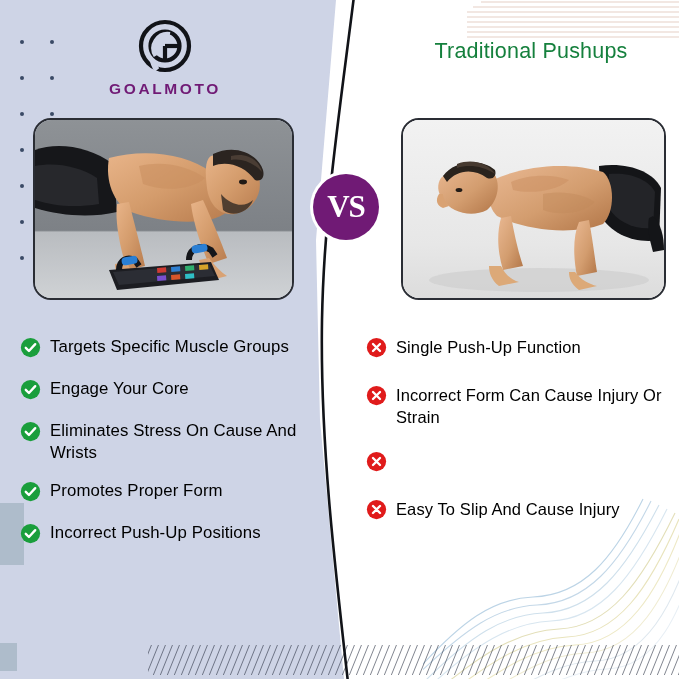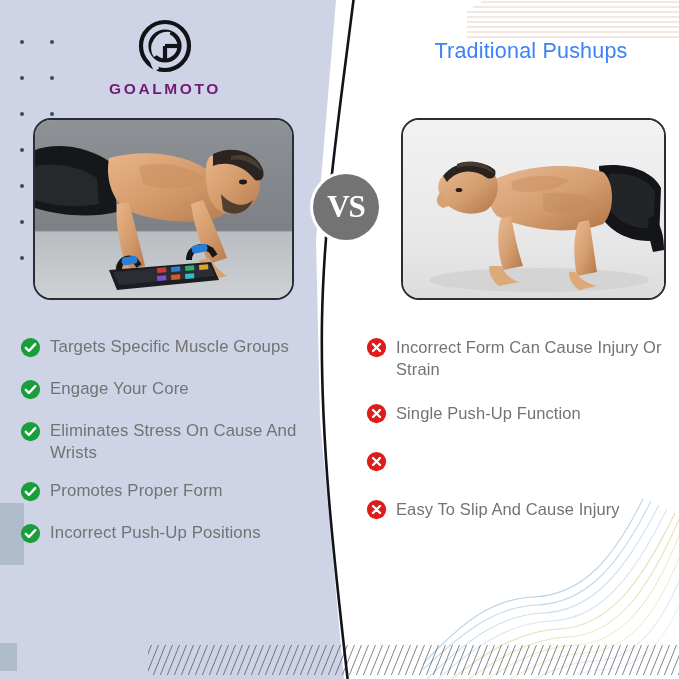--- a/index.html
+++ b/index.html
@@ -43,53 +43,53 @@
   .logo-mark{display:block;margin:0 auto;}
   .logo-word{
     margin-top:6px;font-size:15.5px;font-weight:700;letter-spacing:2.6px;
     color:#701a75;font-family:"Liberation Sans", sans-serif;
   }
 
   
   .right-title{
     position:absolute;left:400px;top:38px;width:262px;
     text-align:center;font-size:21.5px;line-height:27px;
-    color:#3b82f6;font-weight:400;letter-spacing:.2px;
+    color:#15803d;font-weight:400;letter-spacing:.2px;
   }
 
   
   .photo{
     position:absolute;border-radius:18px;overflow:hidden;
     border:2px solid #2a2d34;
   }
   .photo-left{left:33px;top:118px;width:257px;height:178px;}
   .photo-right{left:401px;top:118px;width:261px;height:178px;}
 
   
   .vs-badge{
     position:absolute;left:313px;top:174px;width:66px;height:66px;
-    border-radius:50%;background:#737373;
+    border-radius:50%;background:#701a75;
     box-shadow:0 0 0 3px #ffffff;
     display:flex;align-items:center;justify-content:center;
     z-index:9;
   }
   .vs-badge span{
     color:#fff;font-family:"Liberation Serif", serif;font-weight:700;
     font-size:31px;letter-spacing:-1px;line-height:1;
     transform:translateY(-1px);
   }
 
   
   .list{position:absolute;}
   .list-left{left:20px;top:336px;width:312px;}
   .list-right{left:366px;top:336px;width:300px;}
   .item{display:flex;align-items:flex-start;margin-bottom:16px;}
   .item .badge{flex:0 0 auto;margin-right:9px;margin-top:1px;}
   .item .txt{
-    font-size:16.8px;line-height:22px;color:#737373;
+    font-size:16.8px;line-height:22px;color:#000000;
     letter-spacing:.1px;
   }
   .list-right .item{margin-bottom:22px;}
   .list-right .item .txt{font-size:16.5px;}
 
   
   .stripes-tr{position:absolute;right:0;top:0;width:212px;height:42px;}
   .waves-br{position:absolute;right:0;bottom:0;width:256px;height:200px;}
   .hatch-bottom{position:absolute;left:148px;bottom:0;width:531px;height:44px;}
 </style>
@@ -301,31 +301,31 @@
 
   <div class="list list-right">
 
     <div class="item">
       <span class="badge">
         <svg width="21" height="21" viewBox="0 0 24 24">
           <circle cx="12" cy="12" r="11" fill="#e01b1b"></circle>
           <path d="M8 8 L16 16 M16 8 L8 16" stroke="#fff" stroke-width="2.7" stroke-linecap="round"></path>
         </svg>
       </span>
-      <span class="txt">Incorrect Form Can Cause Injury Or Strain</span>
+      <span class="txt">Single Push-Up Function</span>
     </div>
 
     <div class="item">
       <span class="badge">
         <svg width="21" height="21" viewBox="0 0 24 24">
           <circle cx="12" cy="12" r="11" fill="#e01b1b"></circle>
           <path d="M8 8 L16 16 M16 8 L8 16" stroke="#fff" stroke-width="2.7" stroke-linecap="round"></path>
         </svg>
       </span>
-      <span class="txt">Single Push-Up Function</span>
+      <span class="txt">Incorrect Form Can Cause Injury Or Strain</span>
     </div>
 
     <div class="item">
       <span class="badge">
         <svg width="21" height="21" viewBox="0 0 24 24">
           <circle cx="12" cy="12" r="11" fill="#e01b1b"></circle>
           <path d="M8 8 L16 16 M16 8 L8 16" stroke="#fff" stroke-width="2.7" stroke-linecap="round"></path>
         </svg>
       </span>
     </div>

